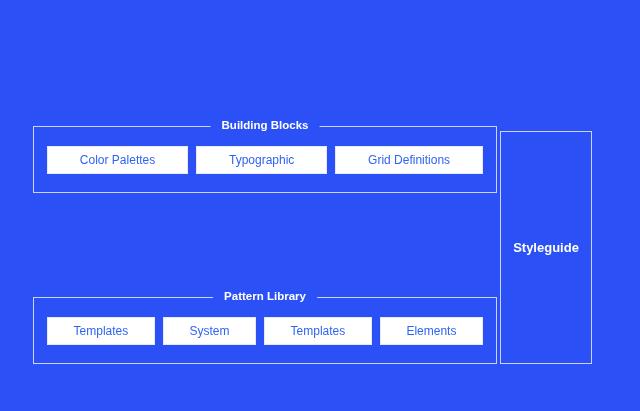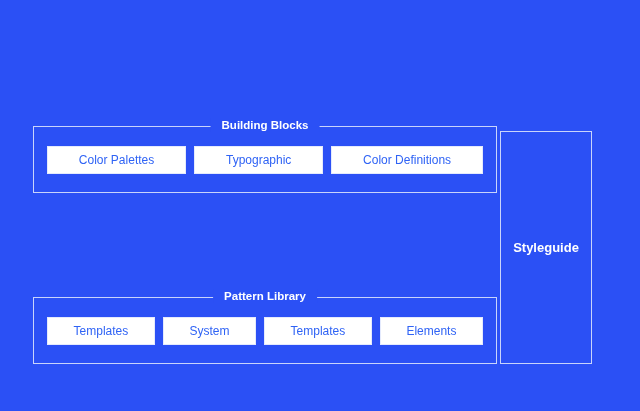--- a/index.html
+++ b/index.html
@@ -122,21 +122,21 @@
 <div id="diagram">
 
 
   <div class="groups-col">
 
     <div class="group">
       <div class="group-legend">Building Blocks</div>
       <div class="boxes">
         <div class="box grow">Color Palettes</div>
         <div class="box grow">Typographic</div>
-        <div class="box grow">Color Definitions</div>
+        <div class="box grow">Grid Definitions</div>
       </div>
     </div>
 
     <div class="group">
       <div class="group-legend">Pattern Library</div>
       <div class="boxes">
         <div class="box grow">Templates</div>
         <div class="box grow">System</div>
         <div class="box grow">Templates</div>
         <div class="box grow">Elements</div>

